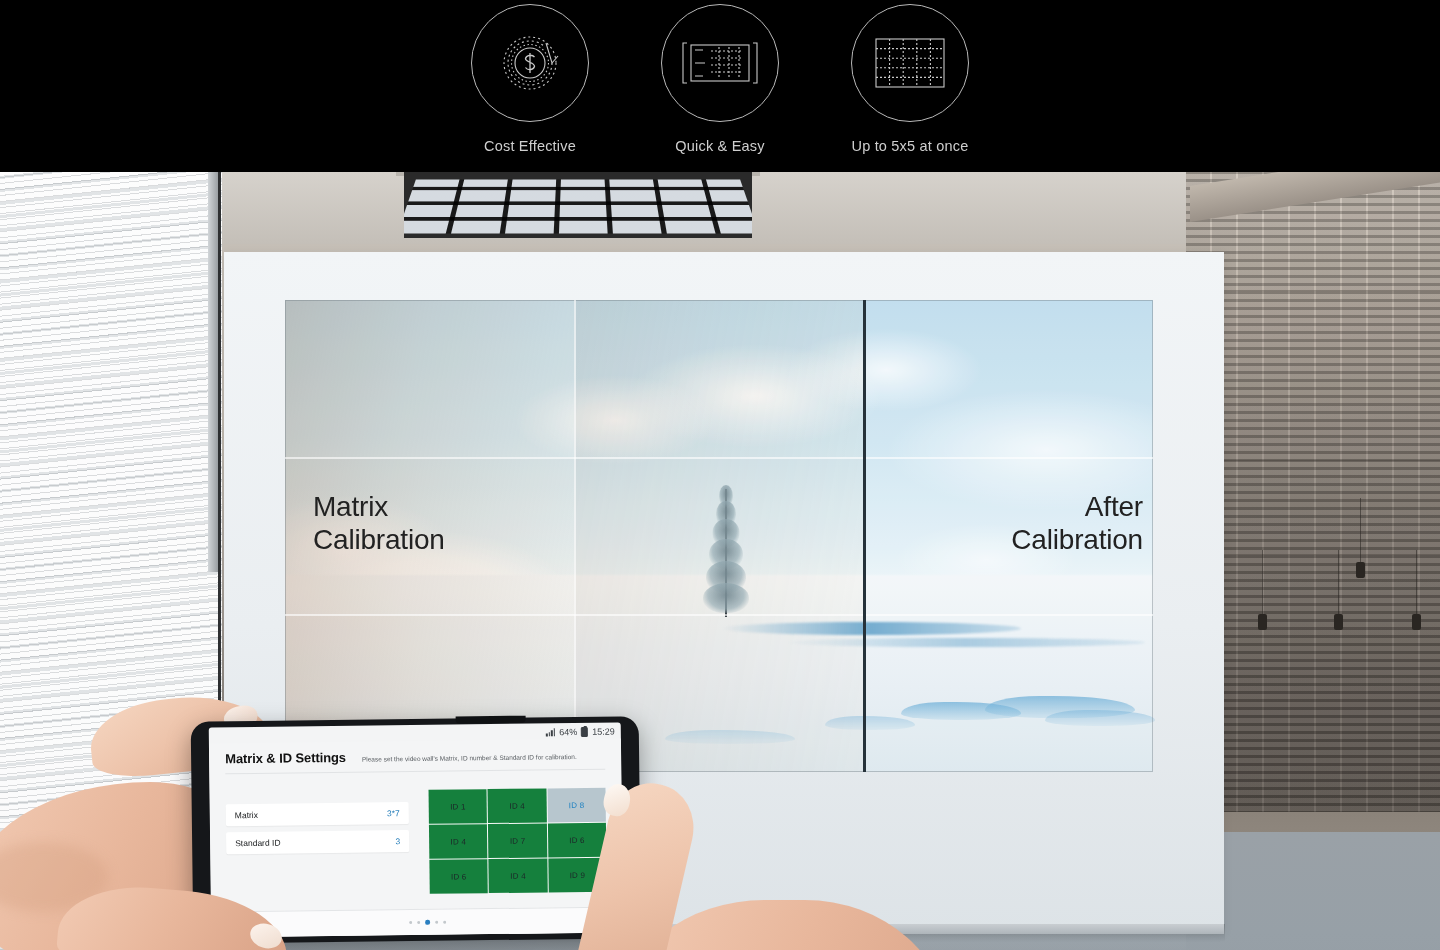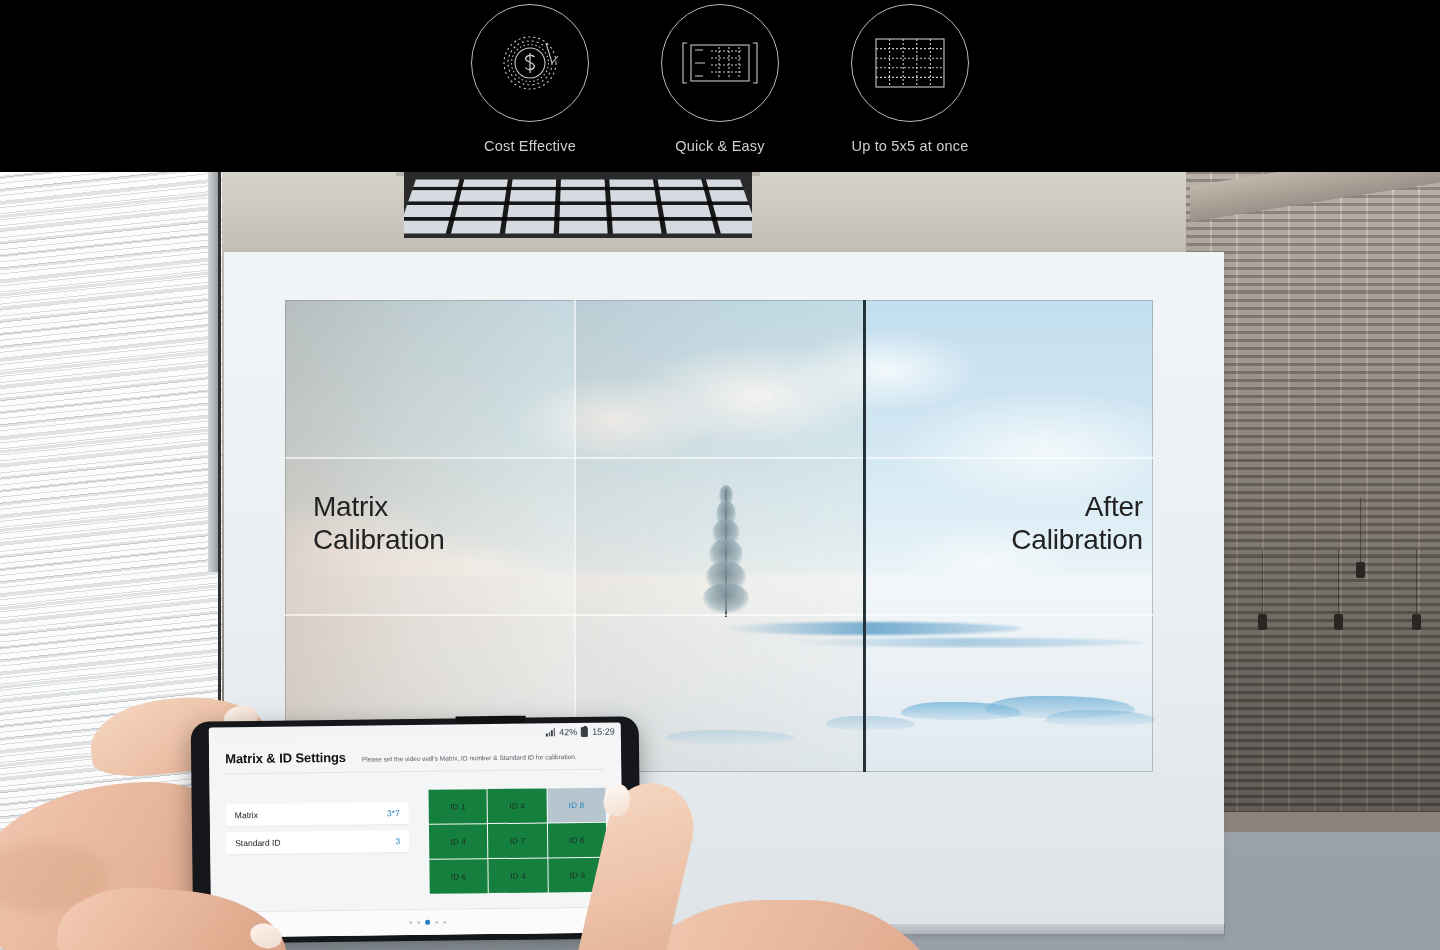--- a/index.html
+++ b/index.html
@@ -554,21 +554,21 @@
       <div class="phone-notchbar"></div>
       <div class="phone-screen">
 
         <div class="statusbar">
           <span class="sig">
               <i></i>
               <i></i>
               <i></i>
               <i></i>
             </span>
-          <span>42%</span>
+          <span>64%</span>
           <span class="batt"></span>
           <span>15:29</span>
         </div>
 
         <div class="app">
           <div class="app-head">
             <div class="app-title">Matrix &amp; ID Settings</div>
             <div class="app-sub">Please set the video wall's Matrix, ID number &amp; Standard ID for calibration.</div>
           </div>
           <div class="app-rule"></div>

